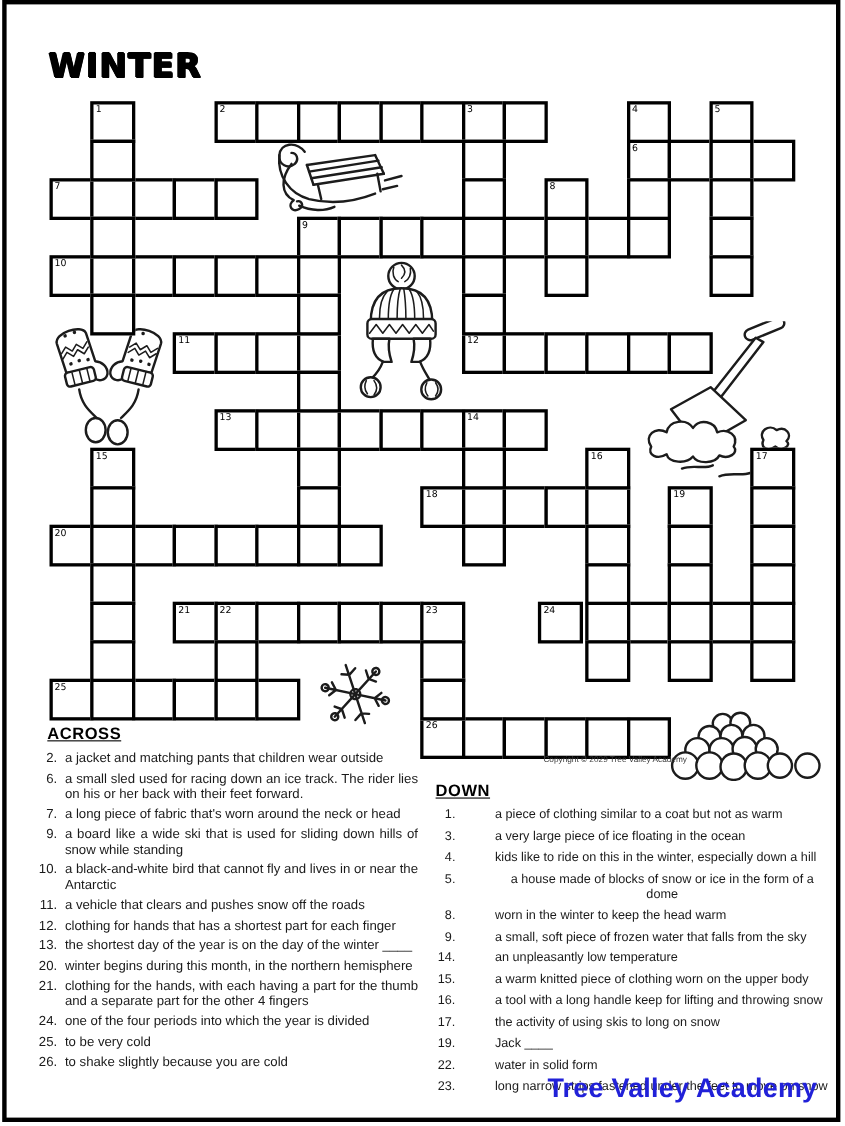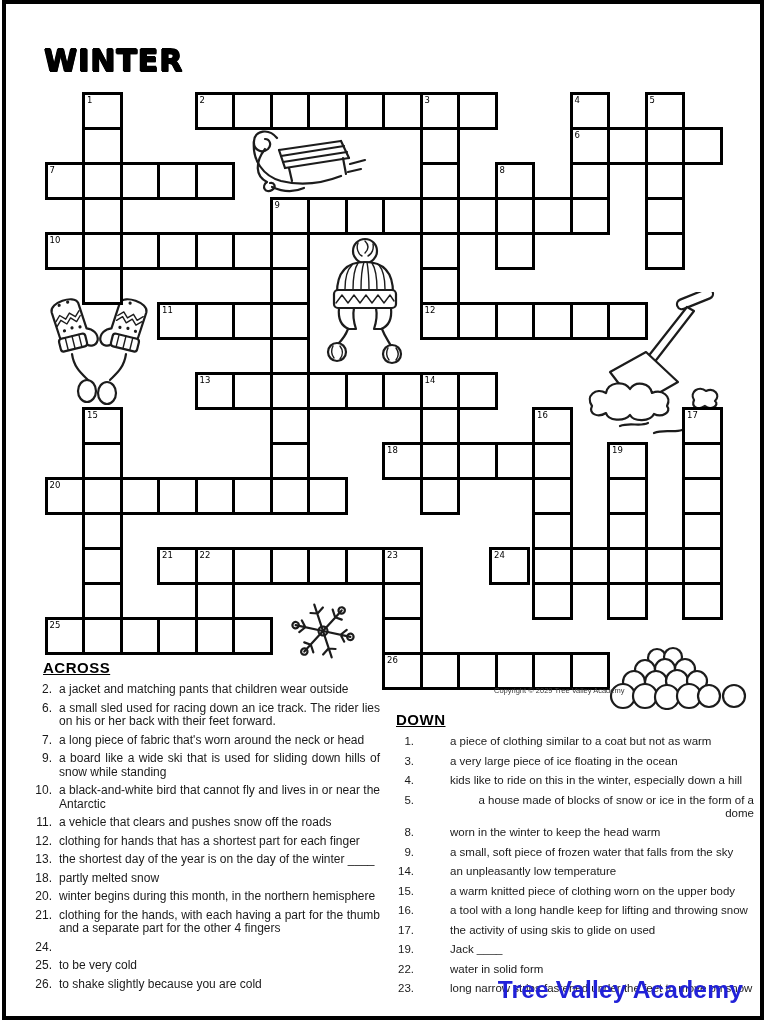--- a/index.html
+++ b/index.html
@@ -32,21 +32,21 @@
   .clue-heading{
     font-size:15px;font-weight:bold;text-decoration:underline;
     letter-spacing:0.5px;margin:0 0 7px 15px;color:#000;
   }
   #down-section .clue-heading{margin-left:4px;}
   .clue{display:flex;margin-bottom:5px;font-size:12px;line-height:13.5px;color:#1a1a1a;}
   #down-section .clue{font-size:11.5px;line-height:13px;margin-bottom:6.5px;}
   .clue .n{flex:none;width:24px;text-align:right;}
   #down-section .clue .n{width:22px;}
   .clue .t{margin-left:7px;text-align:justify;}
-  #down-section .clue .t{text-align:right;margin-left:36px;}
+  #down-section .clue .t{text-align:center;margin-left:36px;}
   #copyright{
     position:absolute;left:494px;top:687px;font-size:7.5px;line-height:8px;color:#3a3a3a;z-index:3;
   }
   #brand{
     position:absolute;right:25px;top:976px;font-size:24.5px;font-weight:bold;
     letter-spacing:0.2px;z-index:3;
   }
   svg .ln{fill:none;stroke:#1c1c1c;stroke-width:2.2;stroke-linecap:round;stroke-linejoin:round;}
   svg .fw{fill:#fff;stroke:#1c1c1c;stroke-width:2.2;stroke-linecap:round;stroke-linejoin:round;}
   svg .th{fill:none;stroke:#1c1c1c;stroke-width:1.4;stroke-linecap:round;stroke-linejoin:round;}
@@ -389,33 +389,30 @@
       </div>
       <div class="clue">
         <span class="n">12.</span>
         <span class="t">clothing for hands that has a shortest part for each finger</span>
       </div>
       <div class="clue">
         <span class="n">13.</span>
         <span class="t">the shortest day of the year is on the day of the winter ____</span>
       </div>
       <div class="clue">
-        <span class="n">18.</span>
-        <span class="t">partly melted snow</span>
-      </div>
-      <div class="clue">
         <span class="n">20.</span>
         <span class="t">winter begins during this month, in the northern hemisphere</span>
       </div>
       <div class="clue">
         <span class="n">21.</span>
         <span class="t">clothing for the hands, with each having a part for the thumb and a separate part for the other 4 fingers</span>
       </div>
       <div class="clue">
         <span class="n">24.</span>
+        <span class="t">one of the four periods into which the year is divided</span>
       </div>
       <div class="clue">
         <span class="n">25.</span>
         <span class="t">to be very cold</span>
       </div>
       <div class="clue">
         <span class="n">26.</span>
         <span class="t">to shake slightly because you are cold</span>
       </div>
     </div>
@@ -455,21 +452,21 @@
       <div class="clue">
         <span class="n">15.</span>
         <span class="t">a warm knitted piece of clothing worn on the upper body</span>
       </div>
       <div class="clue">
         <span class="n">16.</span>
         <span class="t">a tool with a long handle keep for lifting and throwing snow</span>
       </div>
       <div class="clue">
         <span class="n">17.</span>
-        <span class="t">the activity of using skis to glide on used</span>
+        <span class="t">the activity of using skis to long on snow</span>
       </div>
       <div class="clue">
         <span class="n">19.</span>
         <span class="t">Jack ____</span>
       </div>
       <div class="clue">
         <span class="n">22.</span>
         <span class="t">water in solid form</span>
       </div>
       <div class="clue">

